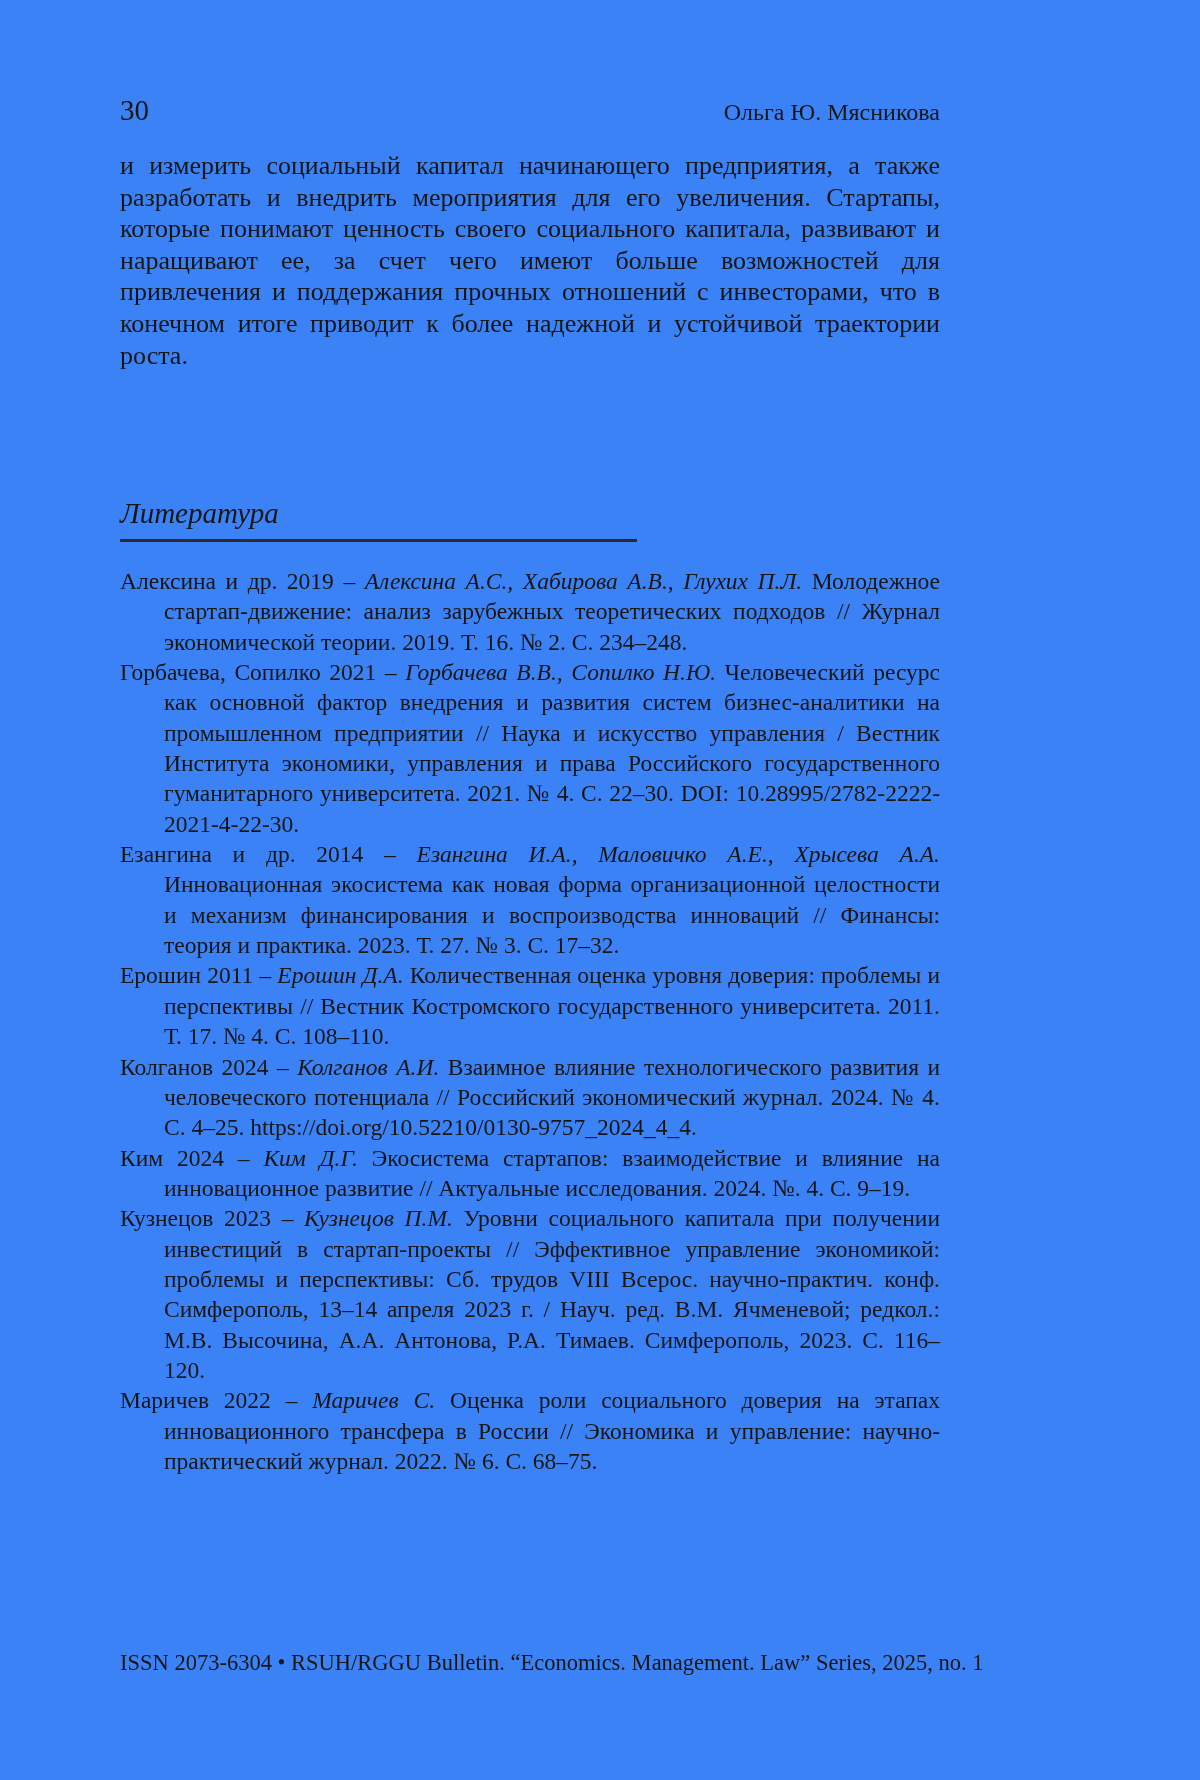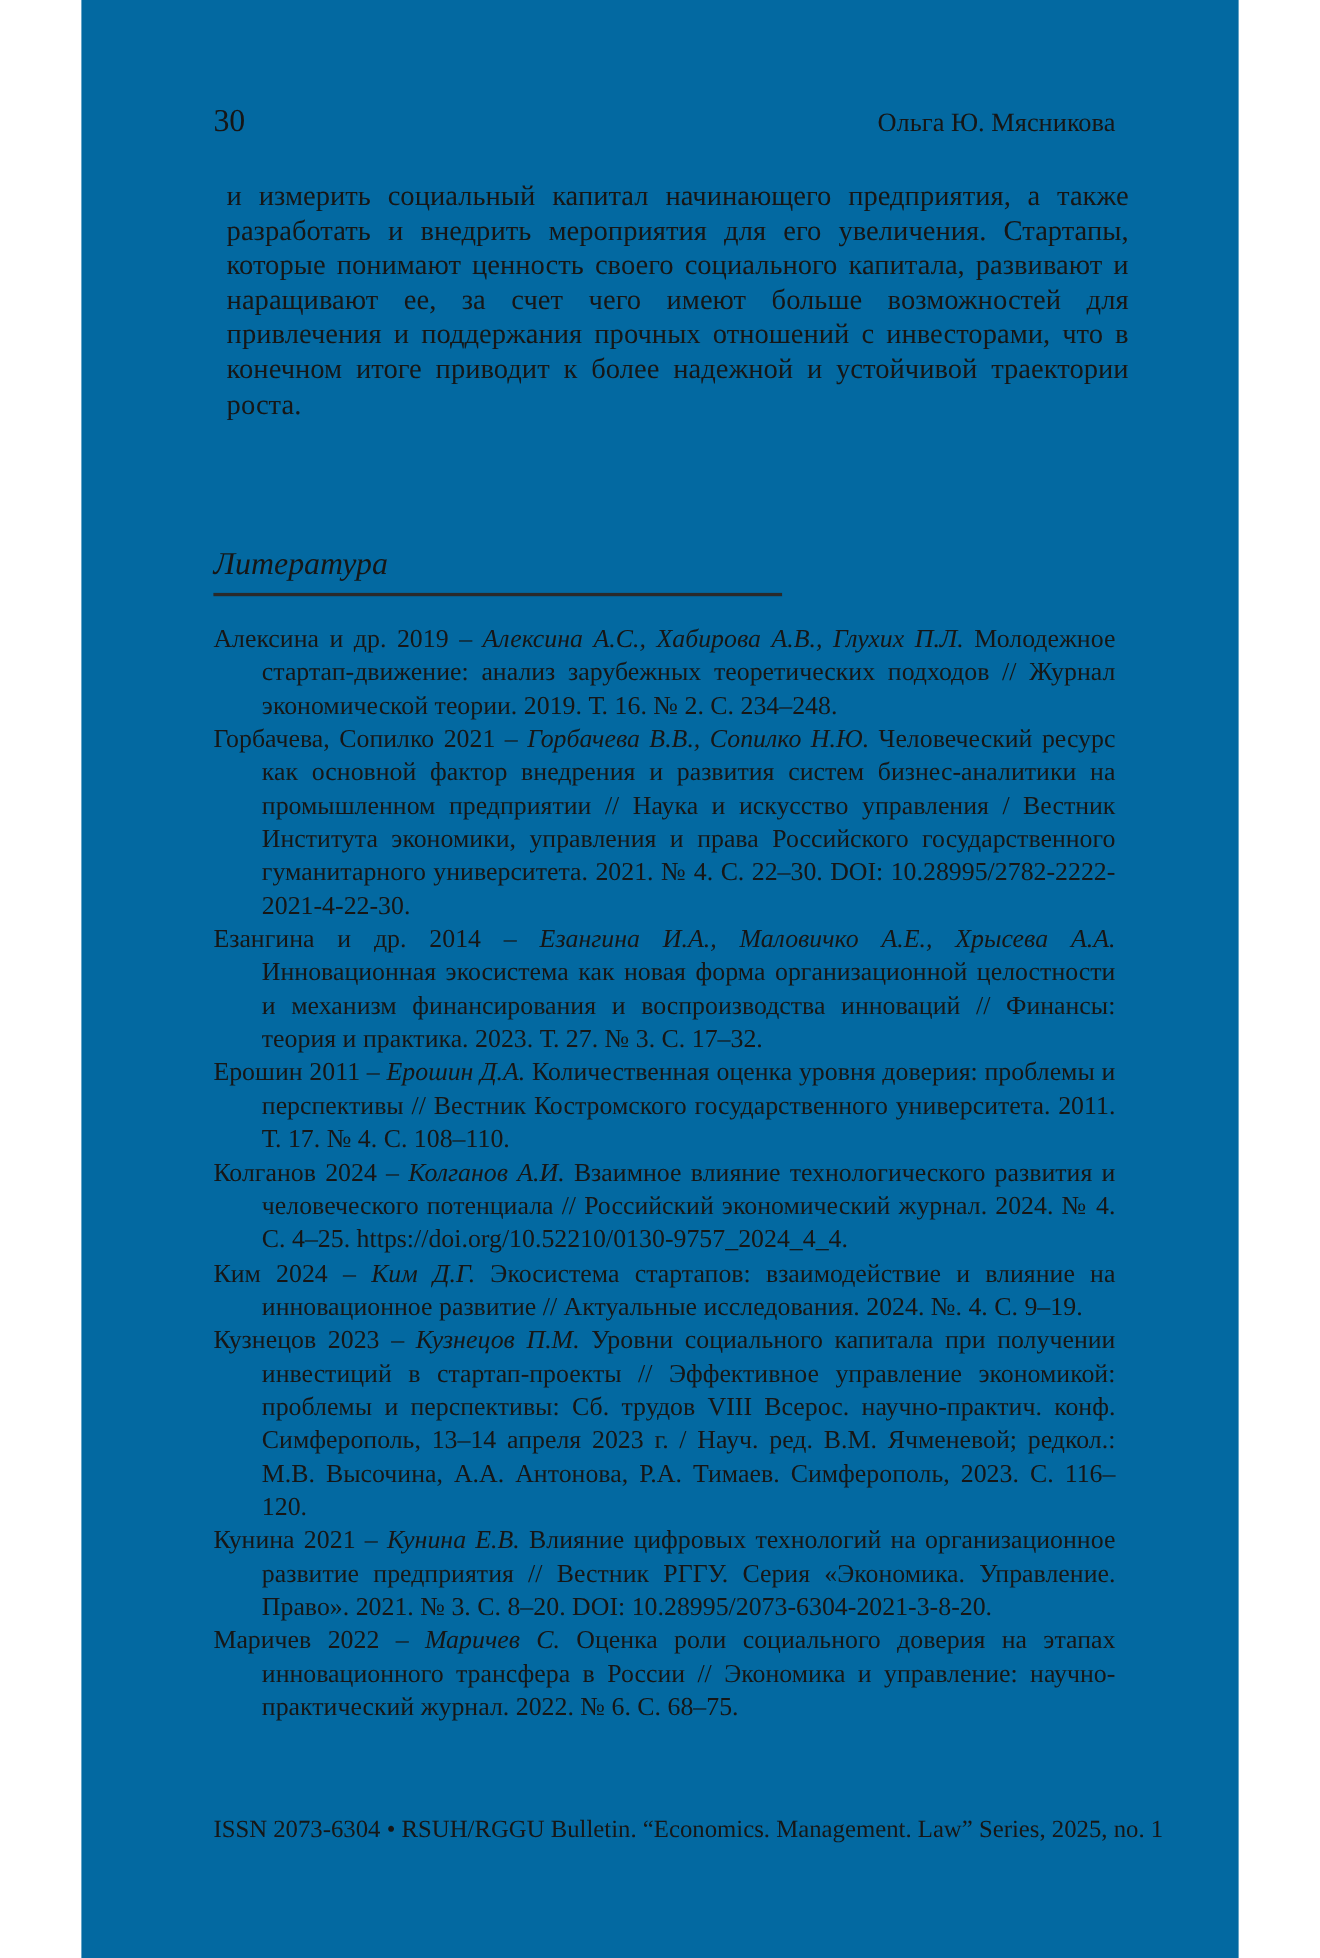--- a/index.html
+++ b/index.html
@@ -1,38 +1,38 @@
 <!DOCTYPE html>
 <html lang="ru"><head>
 <meta charset="utf-8">
 <style>
   html, body { margin: 0; padding: 0; background: #ffffff; }
   .page {
     position: relative;
-    width: 1052px;
+    width: 1200px;
     height: 1780px;
     margin: 0 auto;
-    background: #0369a1;
+    background: #3b82f6;
     color: #161616;
     font-family: "Liberation Serif", serif;
     overflow: hidden;
   }
   .page-header {
     position: absolute;
     top: 94px; left: 120px; width: 820px;
     display: flex;
     justify-content: space-between;
     align-items: baseline;
   }
   .page-number { font-size: 29px; }
   .running-head { font-size: 24px; }
   .body-text {
     position: absolute;
     top: 150px; left: 120px; width: 820px;
-    margin: 12px;
+    margin: 0;
     font-size: 26px;
     line-height: 31.6px;
     text-align: justify;
   }
   .section-heading {
     position: absolute;
     top: 497px; left: 120px;
     margin: 0;
     font-size: 29px;
     font-style: italic;
@@ -104,23 +104,20 @@
 
     <p class="ref-item">
       <span class="ref-label">Ким 2024 – </span><span class="ref-authors">Ким Д.Г.</span><span class="ref-text"> Экосистема стартапов: взаимодействие и влияние на инновационное развитие // Актуальные исследования. 2024. №. 4. С. 9–19.</span>
     </p>
 
 
     <p class="ref-item">
       <span class="ref-label">Кузнецов 2023 – </span><span class="ref-authors">Кузнецов П.М.</span><span class="ref-text"> Уровни социального капитала при получении инвестиций в стартап-проекты // Эффективное управление экономикой: проблемы и перспективы: Сб. трудов VIII Всерос. научно-практич. конф. Симферополь, 13–14 апреля 2023 г. / Науч. ред. В.М. Ячменевой; редкол.: М.В. Высочина, А.А. Антонова, Р.А. Тимаев. Симферополь, 2023. С. 116–120.</span>
     </p>
 
-    <p class="ref-item">
-      <span class="ref-label">Кунина 2021 – </span><span class="ref-authors">Кунина Е.В.</span><span class="ref-text"> Влияние цифровых технологий на организационное развитие предприятия // Вестник РГГУ. Серия «Экономика. Управление. Право». 2021. № 3. С. 8–20. DOI: 10.28995/2073-6304-2021-3-8-20.</span>
-    </p>
 
     <p class="ref-item">
       <span class="ref-label">Маричев 2022 – </span><span class="ref-authors">Маричев С.</span><span class="ref-text"> Оценка роли социального доверия на этапах инновационного трансфера в России // Экономика и управление: научно-практический журнал. 2022. № 6. С. 68–75.</span>
     </p>
   </div>
 
   <footer class="page-footer">ISSN 2073-6304  •  RSUH/RGGU Bulletin. “Economics. Management. Law” Series, 2025, no. 1</footer>
 
 </div>
 

